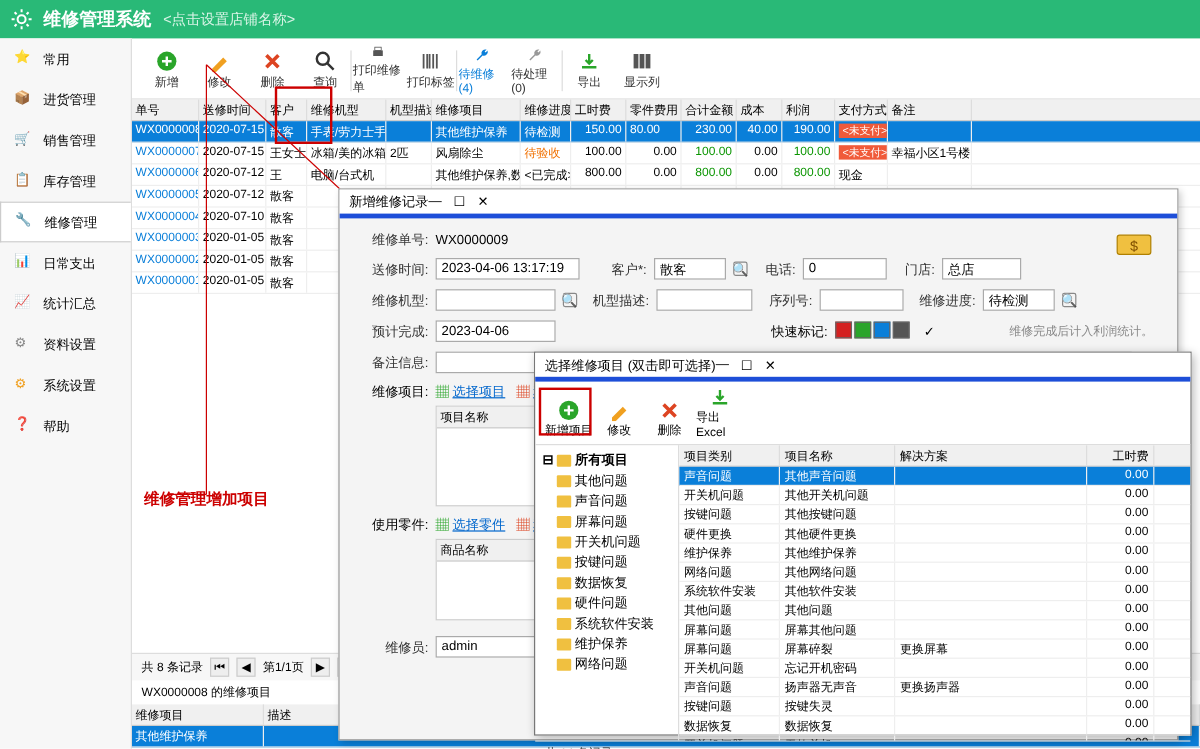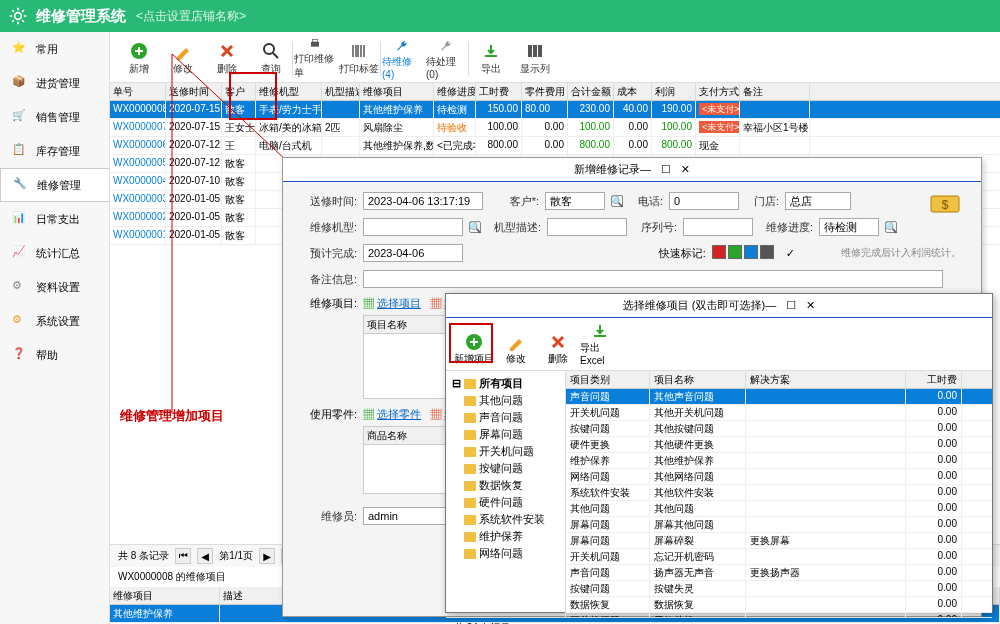--- a/index.html
+++ b/index.html
@@ -27,21 +27,21 @@
 .unpaid { background: #f05a3a; color: #fff; text-align: center; font-size: 9px; padding: 1px 3px; }
 .green-t { color: #0a9500; }
 .blue-t { color: #0a7fd9; }
 .orange-t { color: #f07000; }
 .arrow-line { position: absolute; z-index: 6; pointer-events: none; }
 .anno { position: absolute; color: #c00; font-size: 13px; font-weight: bold; z-index: 7; }
 .pager { position: absolute; left: 0; bottom: 0; height: 80px; width: 100%; border-top: 1px solid #ddd; font-size: 10px; }
 .pager-bar { display: flex; align-items: center; gap: 6px; padding: 3px 8px; background: #f7f7f7; }
 .pager-btn { width: 16px; height: 16px; background: #eee; border: 1px solid #ccc; display: flex; align-items: center; justify-content: center; cursor: pointer; }
 .dialog1 { position: absolute; left: 282px; top: 157px; width: 700px; height: 460px; background: #f4f4f4; border: 1px solid #999; z-index: 10; box-shadow: 2px 2px 6px rgba(0,0,0,0.2); }
-.dlg-title { height: 24px; background: #fff; border-bottom: 1px solid #1d4ed8; display: flex; align-items: center; padding: 0 8px; font-size: 11px; justify-content: center; }
+.dlg-title { height: 24px; background: #fff; border-bottom: 4px solid #1d4ed8; display: flex; align-items: center; padding: 0 8px; font-size: 11px; justify-content: flex-start; }
 .dlg-close { display: flex; gap: 10px; }
 .dlg-body { padding: 10px 20px; font-size: 11px; }
 .form-row { display: flex; align-items: center; margin-bottom: 8px; gap: 6px; }
 .flabel { width: 54px; text-align: right; color: #333; }
 .finput { border: 1px solid #aaa; height: 18px; padding: 0 4px; background: #fff; font-size: 11px; }
 .colorbox { width: 14px; height: 14px; display: inline-block; border: 1px solid #666; }
 .sect-lbl { width: 54px; text-align: right; vertical-align: top; }
 .dialog2 { position: absolute; left: 445px; top: 293px; width: 548px; height: 320px; background: #fff; border: 1px solid #777; z-index: 20; box-shadow: 2px 2px 8px rgba(0,0,0,0.3); }
 .dlg2-tb { display: flex; gap: 2px; padding: 4px 8px; border-bottom: 1px solid #ddd; align-items: flex-end; }
 .tb2-btn { display: flex; flex-direction: column; align-items: center; width: 40px; cursor: pointer; font-size: 10px; gap: 1px; }
@@ -373,20 +373,24 @@
       <span>☐</span>
       <span>✕</span>
     </div>
   </div>
   <div class="dlg-body">
     <div style="float:right"><svg class="dollar-icon" viewBox="0 0 32 24">
           <rect x="2" y="4" width="28" height="16" rx="2" fill="#f0c040" stroke="#b08000"></rect>
           <text x="16" y="17" text-anchor="middle" font-size="12" fill="#805000">$</text>
         </svg></div>
     <div class="form-row">
+      <span class="flabel">维修单号:</span>
+      <span style="width:100px">WX0000009</span>
+    </div>
+    <div class="form-row">
       <span class="flabel">送修时间:</span>
       <input class="finput" style="width: 120px;" value="2023-04-06 13:17:19">
       <span style="width:8px"></span>
       <span class="flabel" style="width:36px">客户*:</span>
       <input class="finput" style="width: 60px;" value="散客">
         <span class="small-search">🔍</span>
       <span class="flabel" style="width:34px">电话:</span>
       <input class="finput" style="width: 70px;" value="0">
       <span class="flabel" style="width:34px">门店:</span>
       <input class="finput" style="width: 66px;" value="总店">
@@ -403,21 +407,21 @@
       <input class="finput" style="width: 60px;" value="待检测">
         <span class="small-search">🔍</span>
     </div>
     <div class="form-row">
       <span class="flabel">预计完成:</span>
       <input class="finput" style="width: 100px;" value="2023-04-06">
       <span style="flex:1"></span>
       <span>快速标记:</span>
       <span id="colorboxes"><span class="colorbox" style="background:#d42020;margin-right:2px"></span><span class="colorbox" style="background:#2aa52a;margin-right:2px"></span><span class="colorbox" style="background:#0a7fd9;margin-right:2px"></span><span class="colorbox" style="background:#555555;margin-right:2px"></span></span>
       <span style="margin-left:4px">✓</span>
-      <span style="margin-left:40px;color:#888;font-size:10px">维修完成后计入利润统计。</span>
+      <span style="margin-left:56px;color:#888;font-size:10px">维修完成后计入利润统计。</span>
     </div>
     <div class="form-row">
       <span class="flabel">备注信息:</span>
       <input class="finput" style="width: 580px;">
     </div>
     <div class="form-row" style="align-items:flex-start">
       <span class="sect-lbl">维修项目:</span>
       <div>
         <div><span style="color:#2aa52a">▦</span> <a href="#" style="color:#06c">选择项目</a> &nbsp; <span style="color:#d42">▦</span> <a href="#" style="color:#06c">移除</a></div>
         <div style="margin-top:4px;border:1px solid #ccc;width:95px;height:84px;background:#fff">

